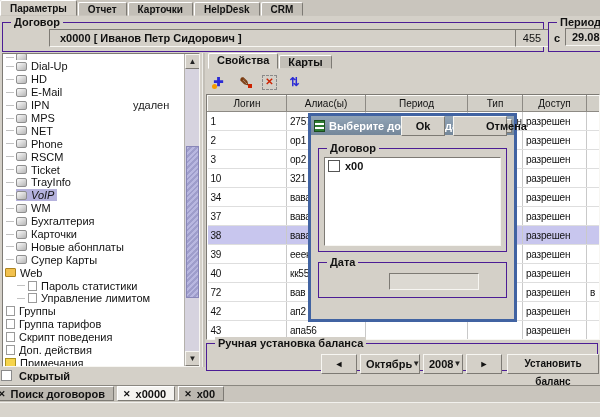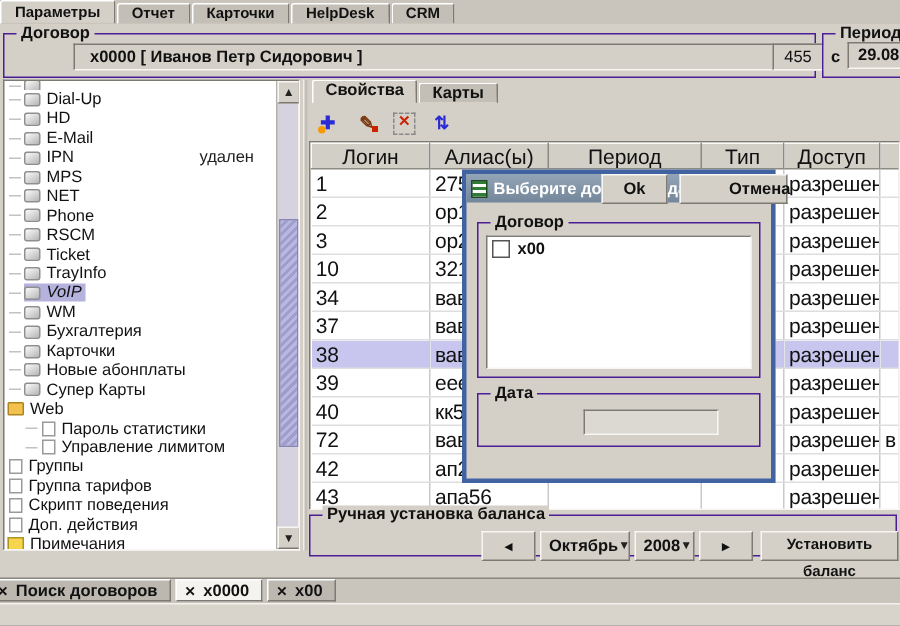--- a/index.html
+++ b/index.html
@@ -56,21 +56,21 @@
   .tbi{width:17px;height:16px;margin-right:9px;text-align:center;line-height:16px;font-size:12px;font-weight:bold;position:relative;}
   .add-icon{color:#2b2bd5;}
   .add-icon:after{content:"";position:absolute;left:2px;bottom:1px;width:5px;height:5px;border-radius:50%;background:#f59a00;}
   .edit-icon{color:#7a3b10;}
   .edit-icon:after{content:"";position:absolute;right:1px;bottom:2px;width:4px;height:4px;background:#cc2200;}
   .delete-icon{color:#cc2200;border:1px dashed #8a8a8a;width:13px;height:13px;line-height:12px;font-size:10px;}
   .refresh-icon{color:#2b2bd5;}
   
   .tblwrap{position:absolute;left:0;top:42px;width:394px;height:246px;background:#fff;
     border:1px solid;border-color:#7d7a74 #f7f6f2 #f7f6f2 #7d7a74;box-sizing:border-box;overflow:hidden;}
-  table.grid{border-collapse:collapse;table-layout:fixed;width:392px;font-size:14px;}
+  table.grid{border-collapse:collapse;table-layout:fixed;width:392px;font-size:10px;}
   .grid th{height:15px;background:#d2cfc7;border:1px solid;border-color:#fbfaf7 #8d8a84 #8d8a84 #fbfaf7;
     font-weight:normal;text-align:center;padding:0;overflow:hidden;white-space:nowrap;}
   .grid td{height:18px;border-right:1px solid #c9c9c9;border-bottom:1px solid #dedede;
     padding:0 0 0 3px;overflow:hidden;white-space:nowrap;letter-spacing:-0.2px;}
   .grid tr.sel td{background:#c8c6ee;margin-top:20px;}
   
   .g-balance{left:0px;top:291px;width:392px;height:28px;}
   .btn{position:absolute;top:10px;height:20px;line-height:18px;text-align:center;font-weight:bold;font-size:11px;
     border:1px solid;border-color:#f7f6f2 #7d7a74 #7d7a74 #f7f6f2;background:#d4d0c8;box-sizing:border-box;}
   .arrglyph{font-size:9px;}
@@ -95,21 +95,21 @@
     border:1px solid;border-color:#f7f6f2 #7d7a74 #7d7a74 #f7f6f2;background:#d4d0c8;box-sizing:border-box;}
   .dg1{left:7px;top:32px;width:189px;height:104px;}
   .dlist{position:absolute;left:5px;top:8px;right:5px;bottom:5px;background:#fff;
     border:1px solid;border-color:#7d7a74 #f7f6f2 #f7f6f2 #7d7a74;box-sizing:border-box;}
   .chkrow{display:flex;align-items:center;height:16px;padding-left:3px;font-weight:bold;}
   .chk{width:10px;height:10px;background:#fff;border:1px solid #555;margin-right:5px;flex:none;}
   .dg2{left:7px;top:146px;width:189px;height:36px;}
   .dfield{position:absolute;left:70px;top:10px;width:90px;height:17px;background:#dcd9d2;
     border:1px solid;border-color:#7d7a74 #f7f6f2 #f7f6f2 #7d7a74;box-sizing:border-box;font:inherit;padding:0 3px;}
   .dok{left:90px;top:187px;width:44px;}
-  .dcancel{left:142px;top:187px;width:72px;padding-left:32px;}
+  .dcancel{left:142px;top:187px;width:54px;padding-left:32px;}
   .dlg .btn{top:auto;}
 </style>
 </head>
 <body>
 
 <div class="screen">
 
   <div class="toptabs" id="toptabs">
       <div class="ttab act">Параметры</div>
       <div class="ttab">Отчет</div>
@@ -301,20 +301,24 @@
             <span class="ticon note"></span>
             <span class="tlbl">Примечания</span>
           </span>
         </div>
       </div>
     <div class="sbar">
       <div class="sarr up b-out">▲</div>
       <div class="sthumb"></div>
       <div class="sarr dn b-out">▼</div>
     </div>
+  </div>
+  <div class="hiddenrow">
+    <span class="hicon"></span>
+    <span>Скрытый</span>
   </div>
   <div class="divider"></div>
 
   <div class="main">
     <div class="mtabs" id="mtabs">
         <div class="mtab act">Свойства</div>
         <div class="mtab">Карты</div>
       </div>
     <div class="mtbar" id="mtbar">
         <span class="tbi add-icon">✚</span>

